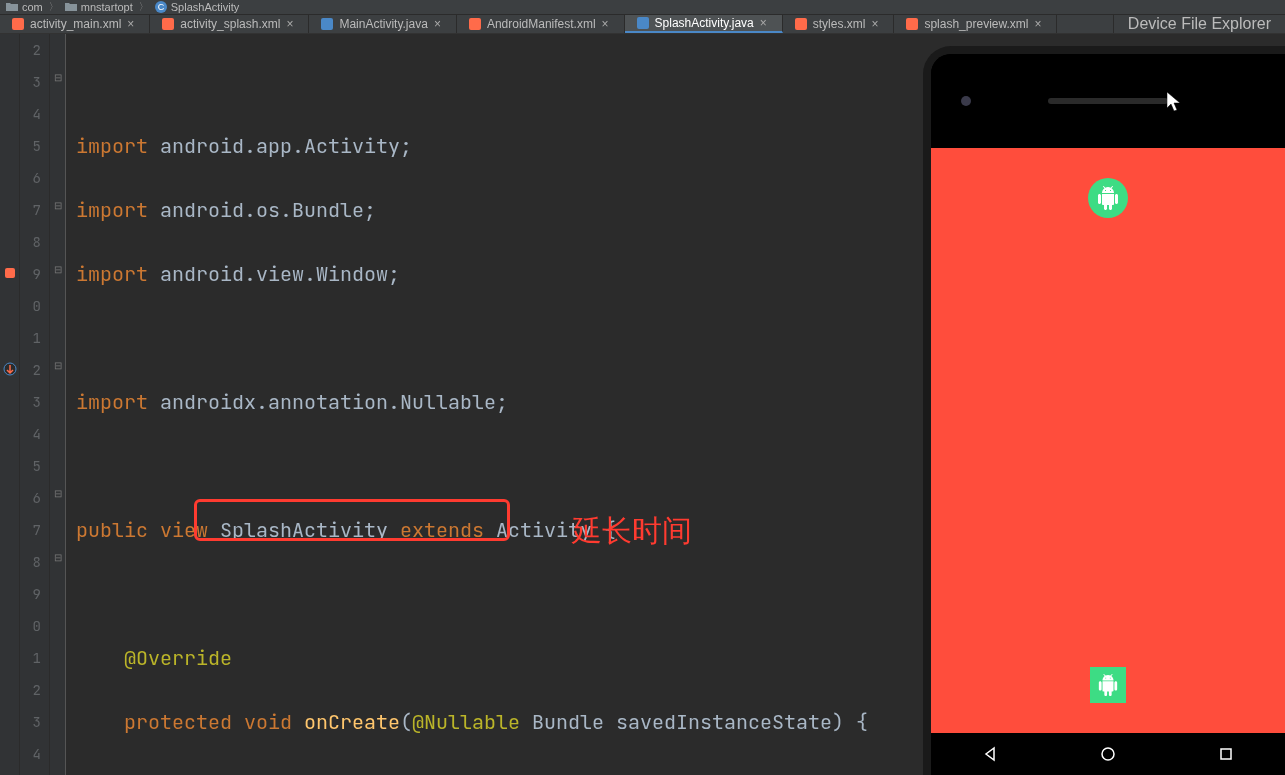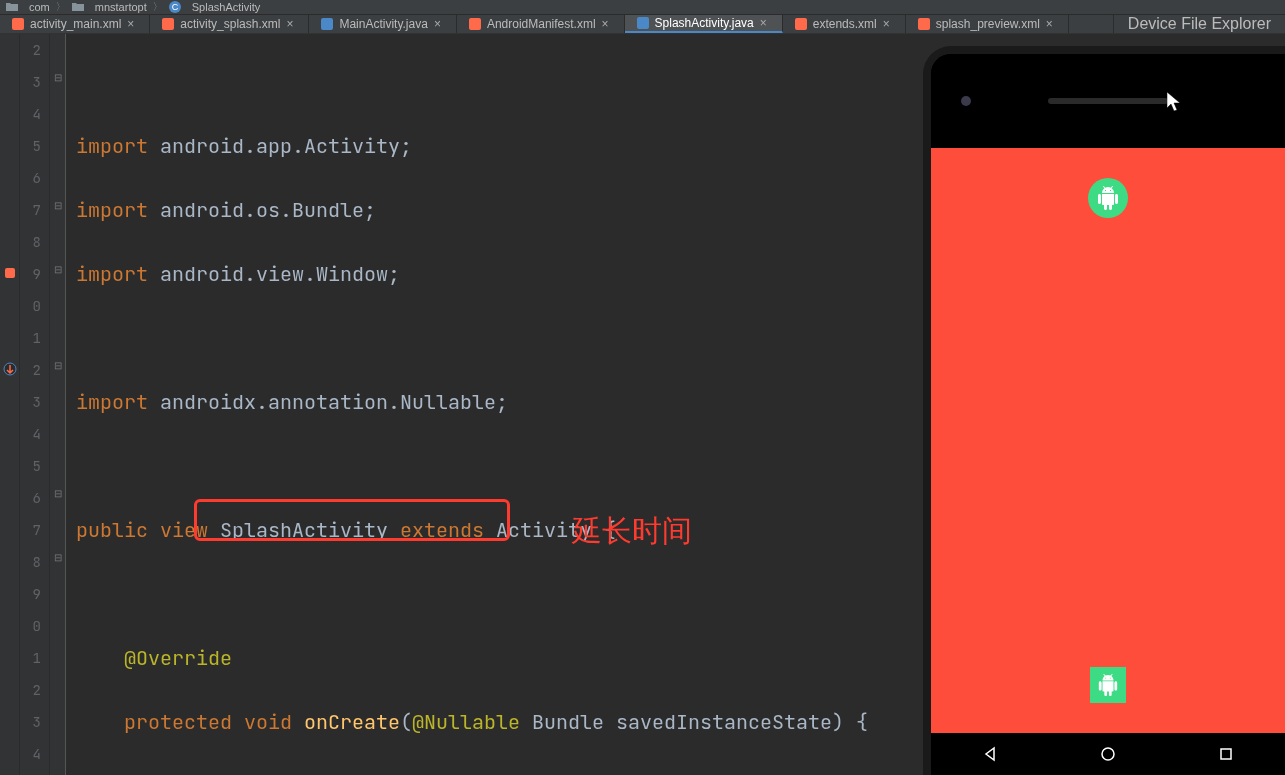--- a/index.html
+++ b/index.html
@@ -17,21 +17,21 @@
     display: flex;
     align-items: center;
     gap: 6px;
     padding: 0 6px;
     height: 16px;
     background: #3c3f41;
     border-bottom: 1px solid #2b2b2b;
     font-size: 11px;
     color: #bbbbbb;
   }
-  .bc-item { display: flex; align-items: center; gap: 11px; }
+  .bc-item { display: flex; align-items: center; gap: 4px; }
   .bc-sep { color: #888; font-size: 10px; }
   .tabs {
     display: flex;
     align-items: center;
     height: 30px;
     background: #3c3f41;
     border-bottom: 1px solid #323232;
   }
   .tab {
     display: flex;
@@ -266,21 +266,21 @@
       <span>AndroidManifest.xml</span>
       <span class="close">×</span>
     </div>
     <div class="tab active">
       <span class="file-icon java-icon"></span>
       <span>SplashActivity.java</span>
       <span class="close">×</span>
     </div>
     <div class="tab">
       <span class="file-icon xml-icon"></span>
-      <span>extends.xml</span>
+      <span>styles.xml</span>
       <span class="close">×</span>
     </div>
     <div class="tab">
       <span class="file-icon xml-icon"></span>
       <span>splash_preview.xml</span>
       <span class="close">×</span>
     </div>
     <div class="tab-spacer"></div>
     <div class="device-panel-btn">
       <span>Device File Explorer</span>

